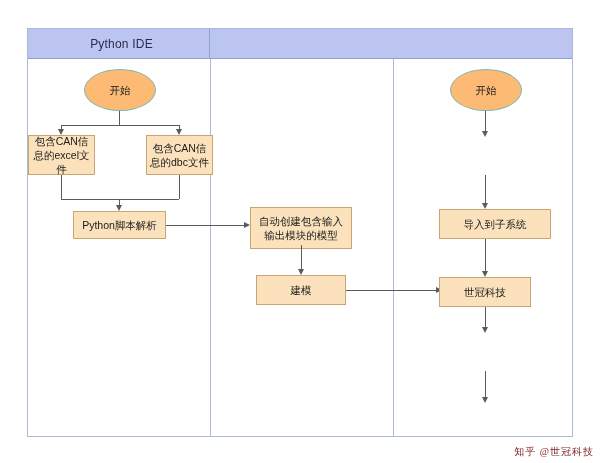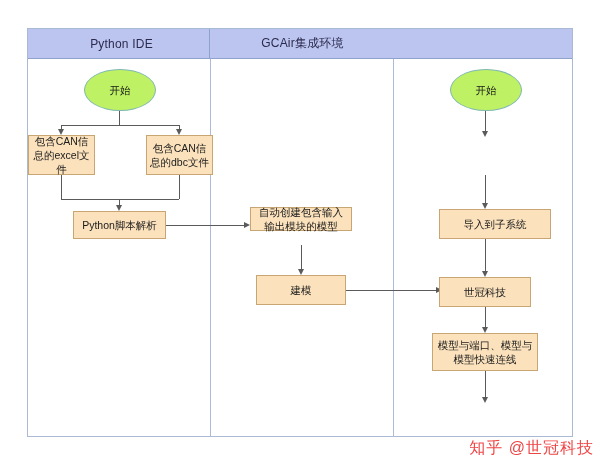--- a/index.html
+++ b/index.html
@@ -76,21 +76,21 @@
     font-size: 10.5px;
     line-height: 1.35;
     color: #1b1b1b;
     padding: 2px 3px;
   }
   .node.process {
     background: #fbe2bd;
     border: 1px solid #c8a673;
   }
   .node.terminator {
-    background: #bef264;
+    background: #fdba74;
     border: 1px solid #7fb8ae;
     border-radius: 50%;
   }
 
   
   .conn {
     position: absolute;
     background: #5a5a5a;
   }
   .conn.v { width: 1px; }
@@ -110,35 +110,35 @@
     border-top: 3.5px solid transparent;
     border-bottom: 3.5px solid transparent;
     border-left: 6px solid #5a5a5a;
   }
 
   
   #watermark {
     position: absolute;
     right: 6px;
     bottom: 4px;
-    font-size: 16px;
-    color: #ef4444;
+    font-size: 10px;
+    color: #7f1d1d;
     letter-spacing: 1px;
     white-space: nowrap;
     user-select: none;
+    font-family: Liberation Serif, serif;
   }
 </style>
 </head>
 <body>
 
 <div id="diagram-frame">
 
   <div class="lane-header-row">
     <div class="lane-header lane-a">Python IDE</div>
-    <div class="lane-header lane-c">GCAir集成环境</div>
   </div>
 
   <div class="lane-divider d1"></div>
   <div class="lane-divider d2"></div>
 
   <div class="node terminator" style="left:56px; top:40px; width:72px; height:42px;">开始</div>
 
   <div class="conn v" style="left:91px; top:82px; height:14px;"></div>
   <div class="conn h" style="left:33px; top:96px; width:118px;"></div>
   <div class="conn v" style="left:33px; top:96px; height:6px;"></div>
@@ -154,21 +154,21 @@
   <div class="conn v" style="left:151px; top:146px; height:24px;"></div>
   <div class="conn h" style="left:33px; top:170px; width:118px;"></div>
   <div class="conn v" style="left:91px; top:170px; height:8px;"></div>
   <div class="arrow-down" style="left:87.5px; top:176px;"></div>
 
   <div class="node process" style="left:45px; top:182px; width:93px; height:28px;">Python脚本解析</div>
 
   <div class="conn h" style="left:138px; top:196px; width:80px;"></div>
   <div class="arrow-right" style="left:216px; top:192.5px;"></div>
 
-  <div class="node process" style="left:222px; top:178px; width:102px; height:24px;">自动创建包含输入输出模块的模型</div>
+  <div class="node process" style="left:222px; top:178px; width:102px; height:42px;">自动创建包含输入输出模块的模型</div>
 
   <div class="conn v" style="left:273px; top:216px; height:26px;"></div>
   <div class="arrow-down" style="left:269.5px; top:240px;"></div>
 
   <div class="node process" style="left:228px; top:246px; width:90px; height:30px;">建模</div>
 
   <div class="conn h" style="left:318px; top:261px; width:92px;"></div>
   <div class="arrow-right" style="left:408px; top:257.5px;"></div>
 
   <div class="node terminator" style="left:422px; top:40px; width:72px; height:42px;">开始</div>
@@ -183,21 +183,20 @@
   <div class="node process" style="left:411px; top:180px; width:112px; height:30px;">导入到子系统</div>
 
   <div class="conn v" style="left:457px; top:210px; height:34px;"></div>
   <div class="arrow-down" style="left:453.5px; top:242px;"></div>
 
   <div class="node process" style="left:411px; top:248px; width:92px; height:30px;">世冠科技</div>
 
   <div class="conn v" style="left:457px; top:278px; height:22px;"></div>
   <div class="arrow-down" style="left:453.5px; top:298px;"></div>
 
-  <div class="node process" style="left:404px; top:304px; width:106px; height:38px;">模型与端口、模型与模型快速连线</div>
 
   <div class="conn v" style="left:457px; top:342px; height:28px;"></div>
   <div class="arrow-down" style="left:453.5px; top:368px;"></div>
 
 
 </div>
 
 <div id="watermark">知乎 @世冠科技</div>
 
 </body></html>

